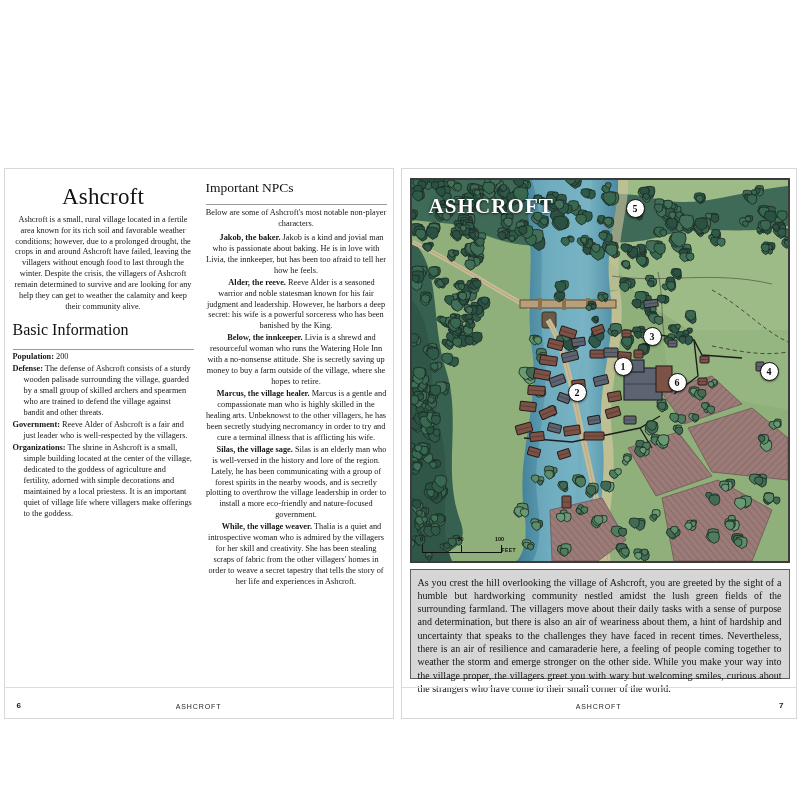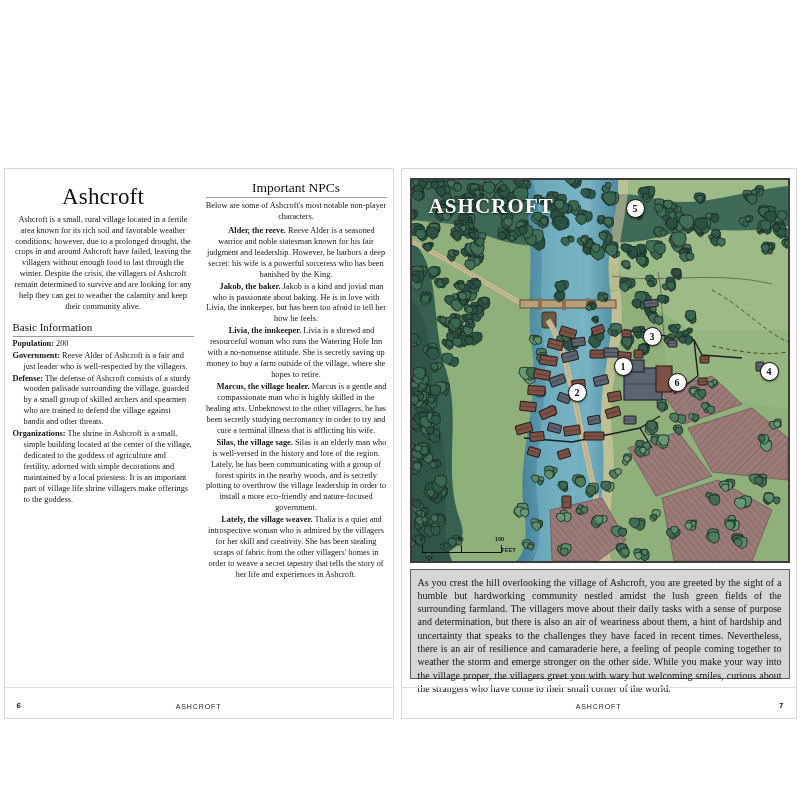--- a/index.html
+++ b/index.html
@@ -30,26 +30,26 @@
     font-family:"Liberation Serif",serif;
     font-weight:400;font-size:23px;line-height:1.05;
     margin:7px 0 6px 0;text-align:center;color:#121212;
     letter-spacing:.2px;
   }
   p.body, .npc p{
     font-size:8.3px;line-height:1.32;margin:0 0 3px 0;color:#161616;
     text-align:center;
   }
   h2.section{
-    font-size:11px;font-weight:400;margin:8px 0 2px 0;color:#111;
-    border-bottom:1px solid #9a9a9a;padding-bottom:2px;line-height:1.15;
+    font-size:16px;font-weight:400;margin:8px 0 2px 0;color:#111;
+    border-bottom:1px solid #9a9a9a;padding-bottom:10px;line-height:1.15;
   }
   h2.npc-head{
     font-size:13.5px;font-weight:400;margin:2px 0 3px 0;color:#111;
-    border-bottom:1px solid #9a9a9a;padding-bottom:2px;line-height:1.15;text-align:center;
+    border-bottom:1px solid #9a9a9a;padding-bottom:9px;line-height:1.15;
   }
   .stat{
     font-size:8.3px;line-height:1.32;margin:0 0 1px 0;color:#161616;
     padding-left:11px;text-indent:-11px;
   }
   .stat b{font-weight:bold;}
   .npc{margin:0;}
   .npc .entry{
     font-size:8.3px;line-height:1.32;margin:0 0 1px 0;color:#161616;
     text-indent:11px;
@@ -130,36 +130,36 @@
   <div class="page page-left">
     <div class="cols">
 
       <div class="col">
         <h1 class="village-title">Ashcroft</h1>
         <p class="body">Ashcroft is a small, rural village located in a fertile area known for its rich soil and favorable weather conditions; however, due to a prolonged drought, the crops in and around Ashcroft have failed, leaving the villagers without enough food to last through the winter. Despite the crisis, the villagers of Ashcroft remain determined to survive and are looking for any help they can get to weather the calamity and keep their community alive.</p>
 
         <h2 class="section">Basic Information</h2>
         <div id="stats-list">
             <p class="stat"><b>Population:</b><span> 200</span></p>
+            <p class="stat"><b>Defense:</b><span> The defense of Ashcroft consists of a sturdy wooden palisade surrounding the village, guarded by a small group of skilled archers and spearmen who are trained to defend the village against bandit and other threats.</span></p>
             <p class="stat"><b>Government:</b><span> Reeve Alder of Ashcroft is a fair and just leader who is well-respected by the villagers.</span></p>
-            <p class="stat"><b>Defense:</b><span> The defense of Ashcroft consists of a sturdy wooden palisade surrounding the village, guarded by a small group of skilled archers and spearmen who are trained to defend the village against bandit and other threats.</span></p>
-            <p class="stat"><b>Organizations:</b><span> The shrine in Ashcroft is a small, simple building located at the center of the village, dedicated to the goddess of agriculture and fertility, adorned with simple decorations and maintained by a local priestess. It is an important part of village life shrine villagers make offerings to the goddess.</span></p>
+            <p class="stat"><b>Organizations:</b><span> The shrine in Ashcroft is a small, simple building located at the center of the village, dedicated to the goddess of agriculture and fertility, adorned with simple decorations and maintained by a local priestess. It is an important quiet of village life where villagers make offerings to the goddess.</span></p>
           </div>
       </div>
 
       <div class="col">
         <h2 class="npc-head">Important NPCs</h2>
         <p class="body">Below are some of Ashcroft's most notable non-player characters.</p>
         <div class="npc" id="npc-list">
+            <p class="entry"><b>Jakob, the baker.</b><span> Jakob is a kind and jovial man who is passionate about baking. He is in love with Livia, the innkeeper, but has been too afraid to tell her how he feels.</span></p>
             <p class="entry"><b>Alder, the reeve.</b><span> Reeve Alder is a seasoned warrior and noble statesman known for his fair judgment and leadership. However, he harbors a deep secret: his wife is a powerful sorceress who has been banished by the King.</span></p>
-            <p class="entry"><b>Jakob, the baker.</b><span> Jakob is a kind and jovial man who is passionate about baking. He is in love with Livia, the innkeeper, but has been too afraid to tell her how he feels.</span></p>
-            <p class="entry"><b>Livia, the innkeeper.</b><span> Livia is a shrewd and resourceful woman who runs the Watering Hole Inn with a no-nonsense attitude. She is secretly saving up money to buy a farm outside of the village, where she hopes to retire.</span></p>
+            <p class="entry"><b>Below, the innkeeper.</b><span> Livia is a shrewd and resourceful woman who runs the Watering Hole Inn with a no-nonsense attitude. She is secretly saving up money to buy a farm outside of the village, where she hopes to retire.</span></p>
             <p class="entry"><b>Marcus, the village healer.</b><span> Marcus is a gentle and compassionate man who is highly skilled in the healing arts. Unbeknowst to the other villagers, he has been secretly studying necromancy in order to try and cure a terminal illness that is afflicting his wife.</span></p>
             <p class="entry"><b>Silas, the village sage.</b><span> Silas is an elderly man who is well-versed in the history and lore of the region. Lately,  he has been communicating with a group of  forest spirits in the nearby woods, and is secretly plotting to overthrow the village leadership in order to install a more eco-friendly and nature-focused government.</span></p>
-            <p class="entry"><b>Lately, the village weaver.</b><span> Thalia is a quiet and introspective woman who is admired by the villagers for her skill and creativity. She has been stealing scraps of fabric from the other villagers' homes in order to weave a secret tapestry that tells the story of her life and experiences in Ashcroft.</span></p>
+            <p class="entry"><b>While, the village weaver.</b><span> Thalia is a quiet and introspective woman who is admired by the villagers for her skill and creativity. She has been stealing scraps of fabric from the other villagers' homes in order to weave a secret tapestry that tells the story of her life and experiences in Ashcroft.</span></p>
           </div>
       </div>
 
     </div>
 
     <div class="footer">
       <span class="folio folio-left">6</span>
       <span class="runhead">ASHCROFT</span>
     </div>
   </div>

